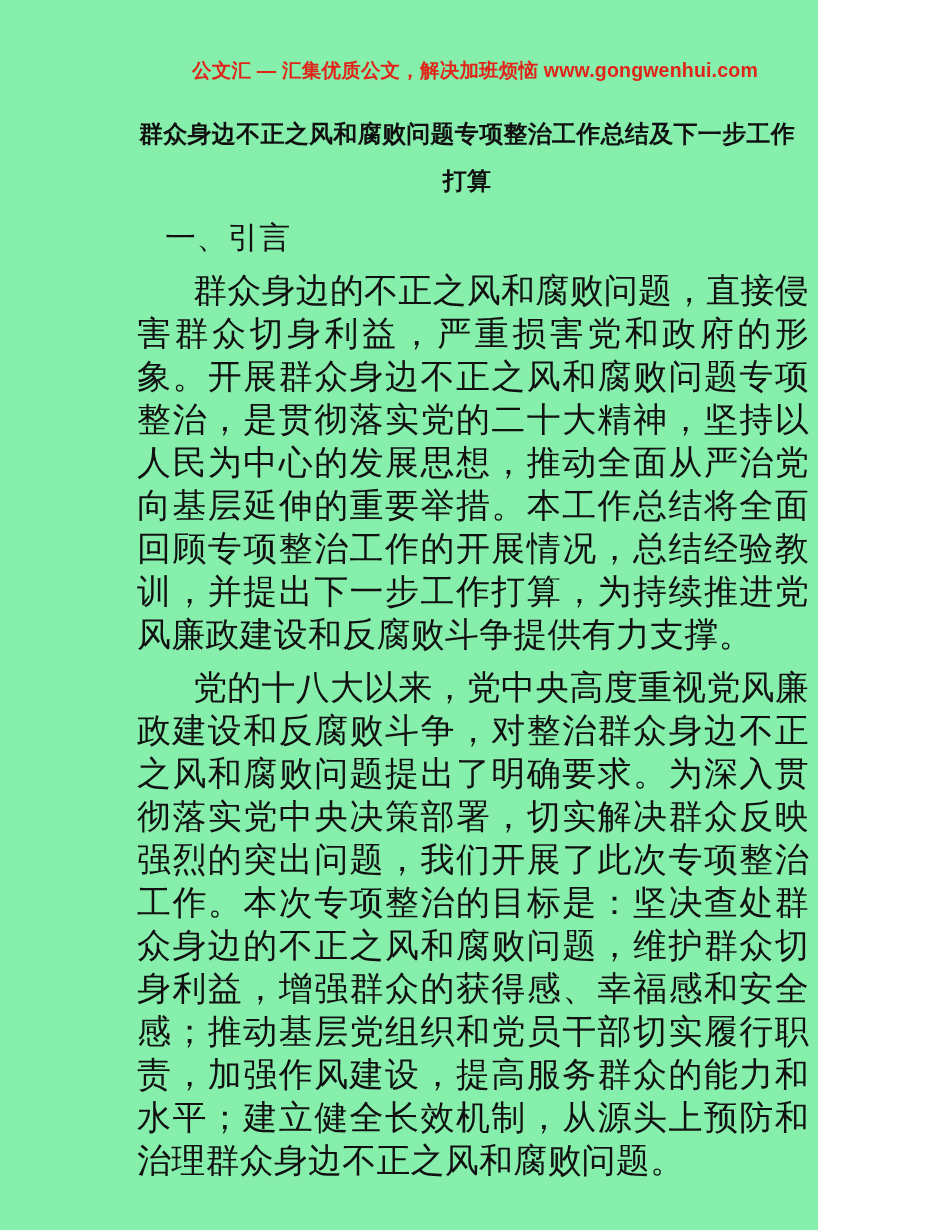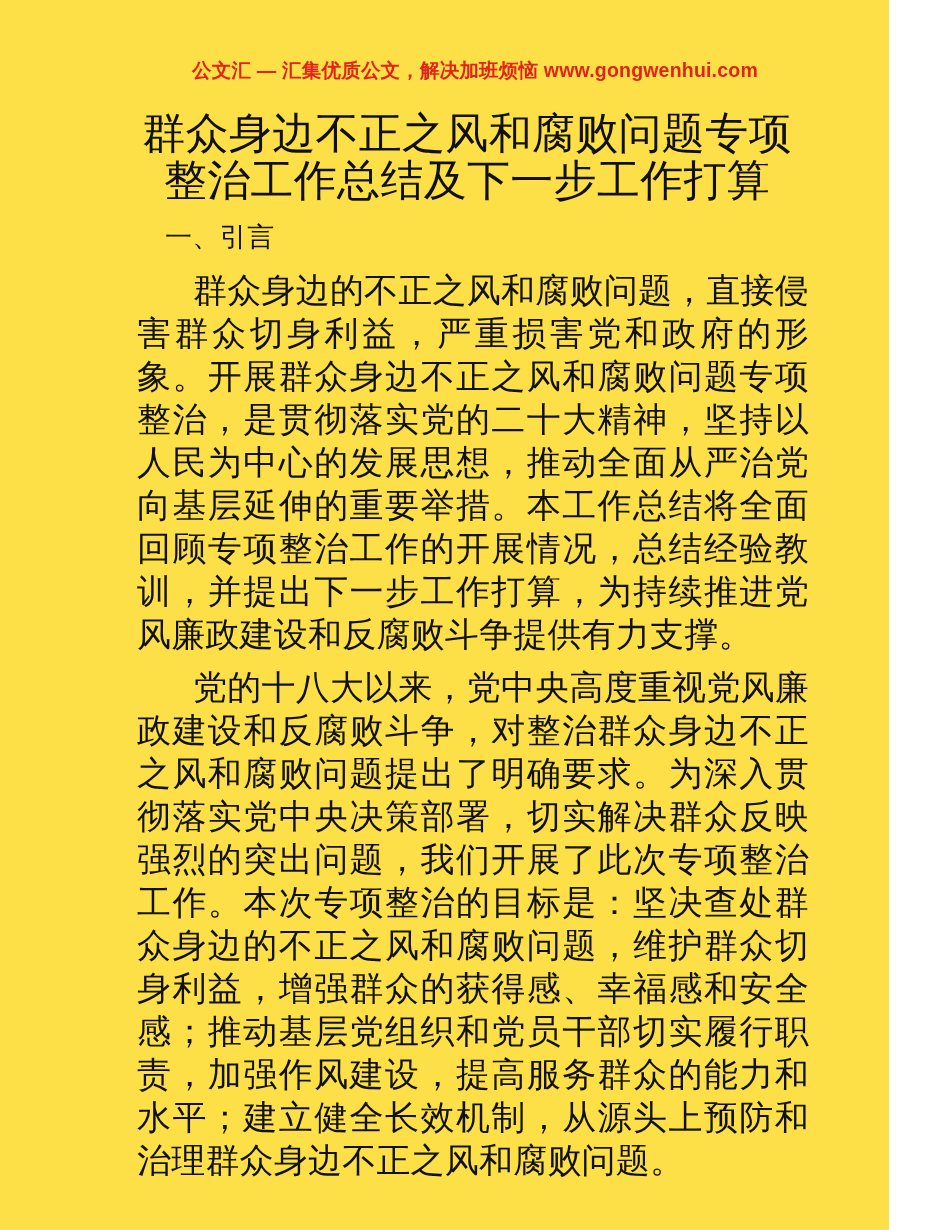--- a/index.html
+++ b/index.html
@@ -11,23 +11,23 @@
   body {
     width: 950px;
     height: 1230px;
     font-family: "Liberation Sans", "DejaVu Sans", sans-serif;
     color: #000000;
     -webkit-font-smoothing: antialiased;
     overflow: hidden;
   }
   .page {
     position: relative;
-    width: 889px;
+    width: 818px;
     height: 1230px;
-    background: #fde047;
+    background: #86efac;
     box-sizing: border-box;
   }
   
   .watermark {
     position: absolute;
     top: 57px;
     left: 0;
     width: 950px;
     text-align: center;
     font-size: 19.5px;
@@ -41,30 +41,30 @@
     font-weight: 700;
   }
   
   .doc {
     position: absolute;
     top: 110px;
     left: 137px;
     width: 672px;
   }
   .doc-title {
-    font-size: 43px;
+    font-size: 24px;
     line-height: 47px;
-    font-weight: 400;
+    font-weight: 700;
     text-align: center;
     letter-spacing: 0.3px;
     margin: 0 12px 12px 0;
     color: #101010;
   }
   .heading {
-    font-size: 27px;
+    font-size: 31px;
     line-height: 43px;
     font-weight: 400;
     text-indent: 28px;
     margin: 12px 0 10px 0;
     letter-spacing: 0.4px;
     color: #111111;
   }
   .heading.sub {
     text-indent: 24px;
   }

